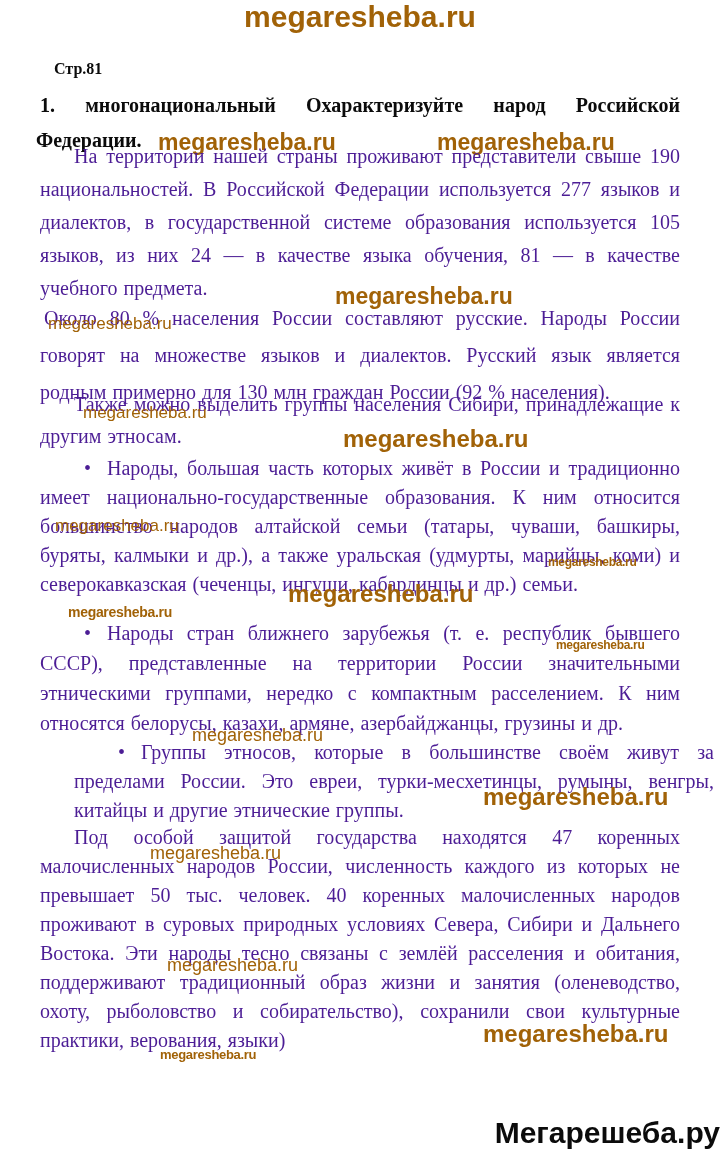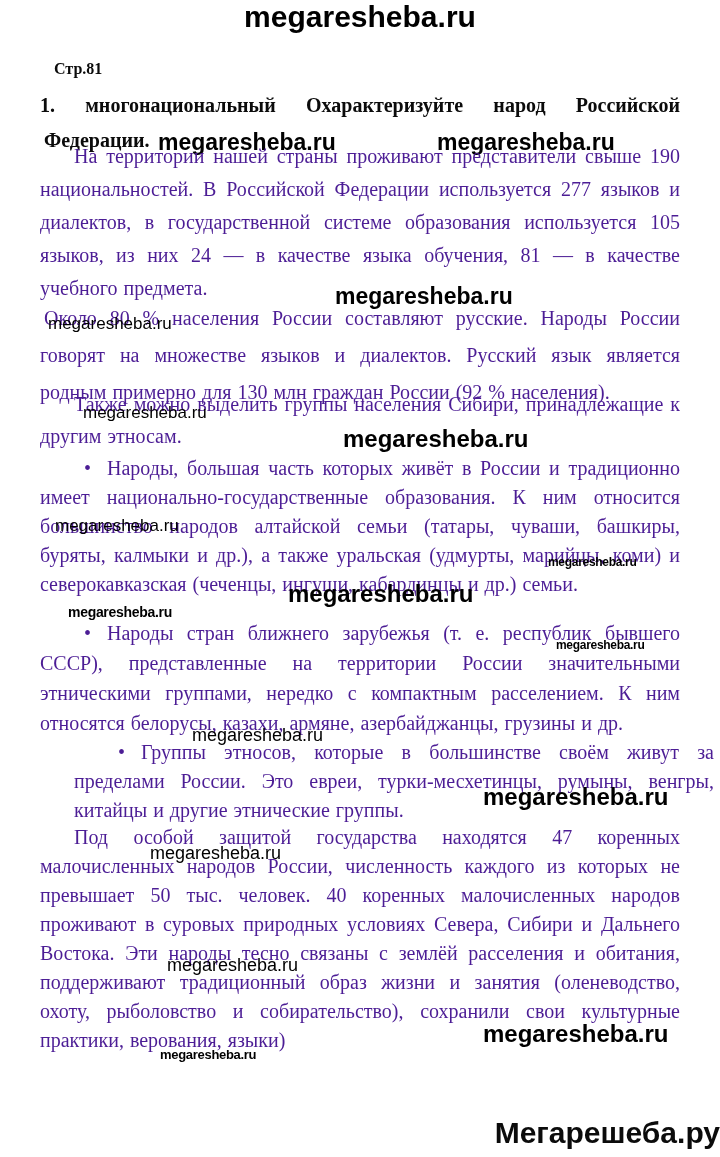--- a/index.html
+++ b/index.html
@@ -35,33 +35,33 @@
   .pageref {
     position: absolute; left: 54px; top: 60px;
     font-size: 16px; font-weight: bold;
   }
   .h1-line1 {
     position: absolute; left: 40px; top: 94px; width: 640px;
     display: flex; justify-content: space-between;
     font-size: 20px; font-weight: bold;
   }
   .h1-line2 {
-    position: absolute; left: 44px; top: 129px;
+    position: absolute; left: 36px; top: 129px;
     font-size: 20px; font-weight: bold;
   }
   .h2 {
     position: absolute; left: 40px; top: 1060px; width: 660px;
     font-size: 20px; font-weight: bold;
   }
   
   .wm {
     position: absolute;
     font-family: "Liberation Sans", "DejaVu Sans", sans-serif;
     white-space: nowrap;
-    color: #000000;
+    color: #a16207;
   }
   .wm-header { left: 0; right: 0; top: 0; text-align: center; font-size: 30px; font-weight: bold; }
   .brand     { left: 0; right: 0; top: 1116px; text-align: right; font-size: 30px; font-weight: bold;
                position: absolute; font-family: "Liberation Sans", "DejaVu Sans", sans-serif; }
   .wm-b23 { font-size: 23px; font-weight: bold; }
   .wm-b24 { font-size: 24px; font-weight: bold; }
   .wm-r17 { font-size: 17px; font-weight: normal; }
   .wm-r18 { font-size: 18px; font-weight: normal; }
   .wm-b12 { font-size: 12px; font-weight: bold; letter-spacing: -0.3px; }
   .wm-b13 { font-size: 13px; font-weight: bold; letter-spacing: -0.3px; }

